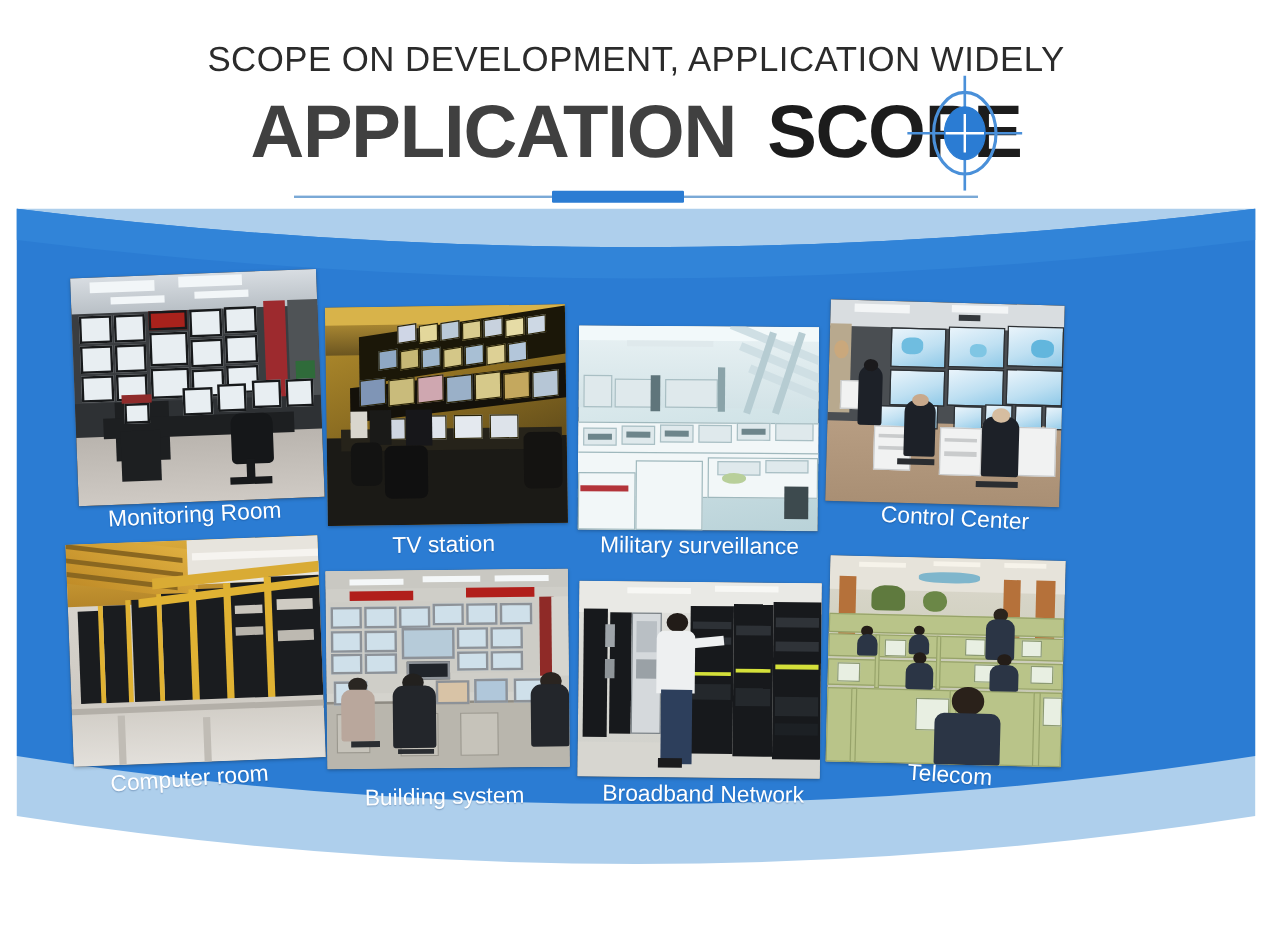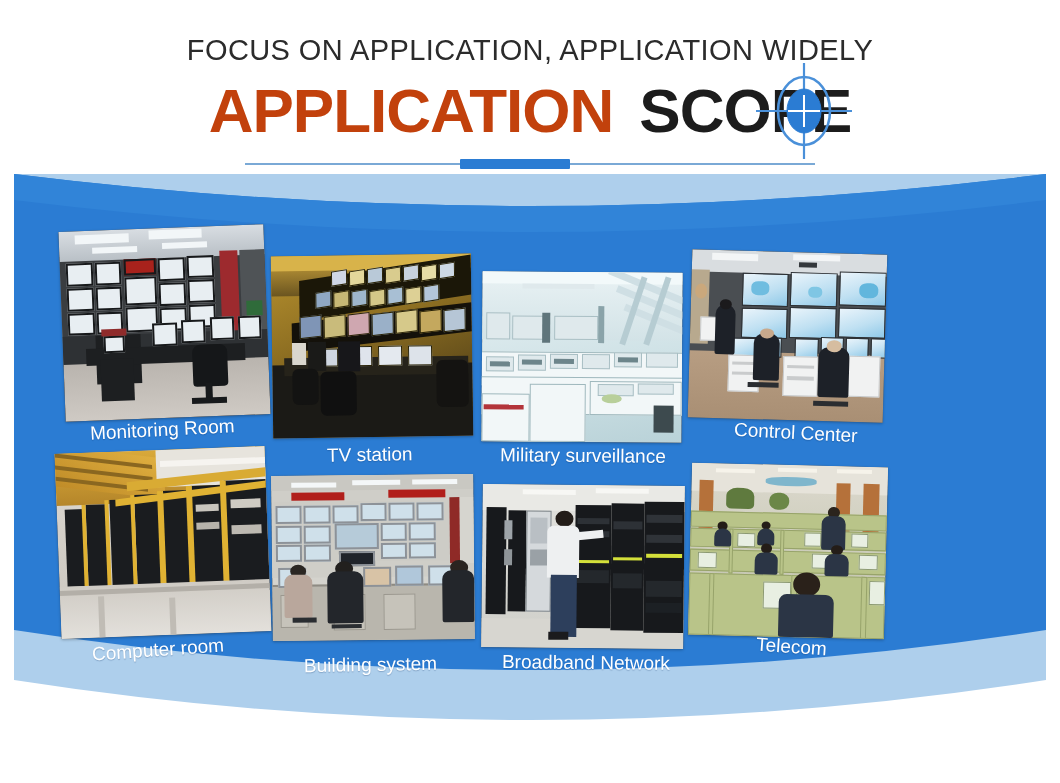--- a/index.html
+++ b/index.html
@@ -41,21 +41,21 @@
     align-items: center;
     height: 72px;
   }
   .title-word {
     font-size: 62px;
     font-weight: bold;
     letter-spacing: -1px;
     line-height: 72px;
     font-family: "Liberation Sans", sans-serif;
   }
-  #title-word-1 { color: #c2410c; }
+  #title-word-1 { color: #404040; }
   #title-word-2 { color: #1c1c1c; margin-left: 26px; position: relative; }
   #crosshair {
     position: absolute;
     left: 117px;
     top: -12px;
     width: 96px;
     height: 96px;
     pointer-events: none;
   }
   #divider-wrap {
@@ -189,21 +189,21 @@
   .tc-cube { background:#b9c489; border:1px solid #97a36a; box-sizing:border-box; }
   .tc-col { background:#b5713a; }
   .tc-person { background:#2b3545; border-radius:8px 8px 2px 2px; }
   .tc-screen { background:#e8efe2; border:1px solid #8c9a72; box-sizing:border-box; }
 </style>
 </head>
 <body>
 
 <div id="header">
 
-  <div id="subtitle">FOCUS ON APPLICATION, APPLICATION WIDELY</div>
+  <div id="subtitle">SCOPE ON DEVELOPMENT, APPLICATION WIDELY</div>
 
   <div id="title-row">
     <span class="title-word" id="title-word-1">APPLICATION</span>
 
     <span class="title-word" id="title-word-2">
       <span>SCOPE</span>
 
       <svg id="crosshair" viewBox="0 0 96 96">
         <line x1="48" y1="0" x2="48" y2="96" stroke="#4a90d9" stroke-width="2.2"></line>
         <line x1="0" y1="48" x2="96" y2="48" stroke="#4a90d9" stroke-width="2.2"></line>

